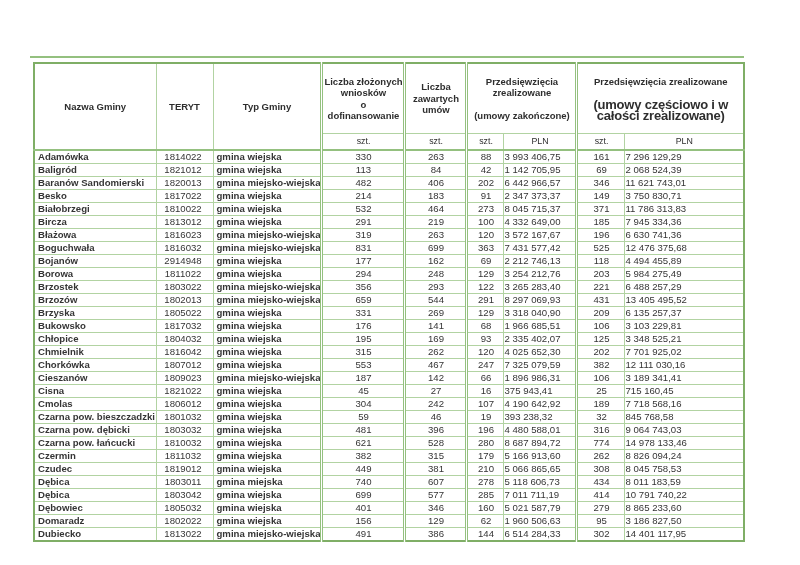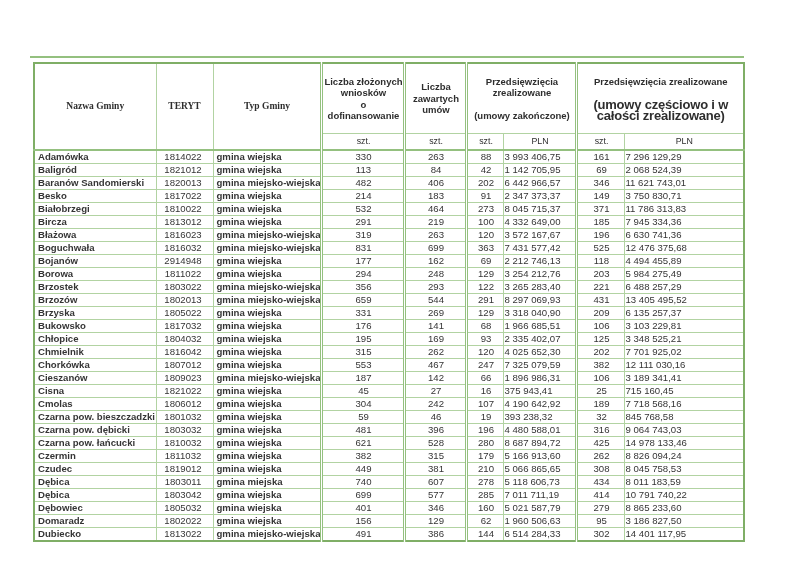--- a/index.html
+++ b/index.html
@@ -42,21 +42,21 @@
     font-weight:bold;font-size:9.5px;line-height:11.5px;
     text-align:center;vertical-align:middle;white-space:pre-line;
     color:#2e2e2e;
   }
   tr.main-header{height:47px;}
   tr.units-row{height:16px;}
   tr.units-row th{
     font-weight:normal;font-size:8.8px;
     border-bottom:2px solid var(--border-mid);
   }
-  thead th.span-both{border-bottom:2px solid var(--border-mid);font-family:Liberation Serif, serif;}
+  thead th.span-both{border-bottom:2px solid var(--border-mid);}
   .grp-sub{display:block;font-size:9.5px;font-weight:bold;}
   .grp-sub.small{font-size:13px;letter-spacing:-0.2px;}
   
   .gb{border-left:3px double var(--border-mid) !important;}
   tbody td{
     height:12.7px;font-size:9.6px;line-height:12px;vertical-align:middle;
   }
   tbody td.c-name{text-align:left;padding-left:3px;font-weight:bold;}
   tbody td.c-teryt{text-align:center;padding-right:3px;}
   tbody td.c-type{text-align:left;padding-left:3px;font-weight:bold;}
@@ -355,21 +355,21 @@
           <td class="c-pln2">9 064 743,03</td>
         </tr>
         <tr>
           <td class="c-name">Czarna pow. łańcucki</td>
           <td class="c-teryt">1810032</td>
           <td class="c-type">gmina wiejska</td>
           <td class="c-apps gb">621</td>
           <td class="c-contracts gb">528</td>
           <td class="c-cnt1 gb">280</td>
           <td class="c-pln1">8 687 894,72</td>
-          <td class="c-cnt2 gb">425</td>
+          <td class="c-cnt2 gb">774</td>
           <td class="c-pln2">14 978 133,46</td>
         </tr>
         <tr>
           <td class="c-name">Czermin</td>
           <td class="c-teryt">1811032</td>
           <td class="c-type">gmina wiejska</td>
           <td class="c-apps gb">382</td>
           <td class="c-contracts gb">315</td>
           <td class="c-cnt1 gb">179</td>
           <td class="c-pln1">5 166 913,60</td>

